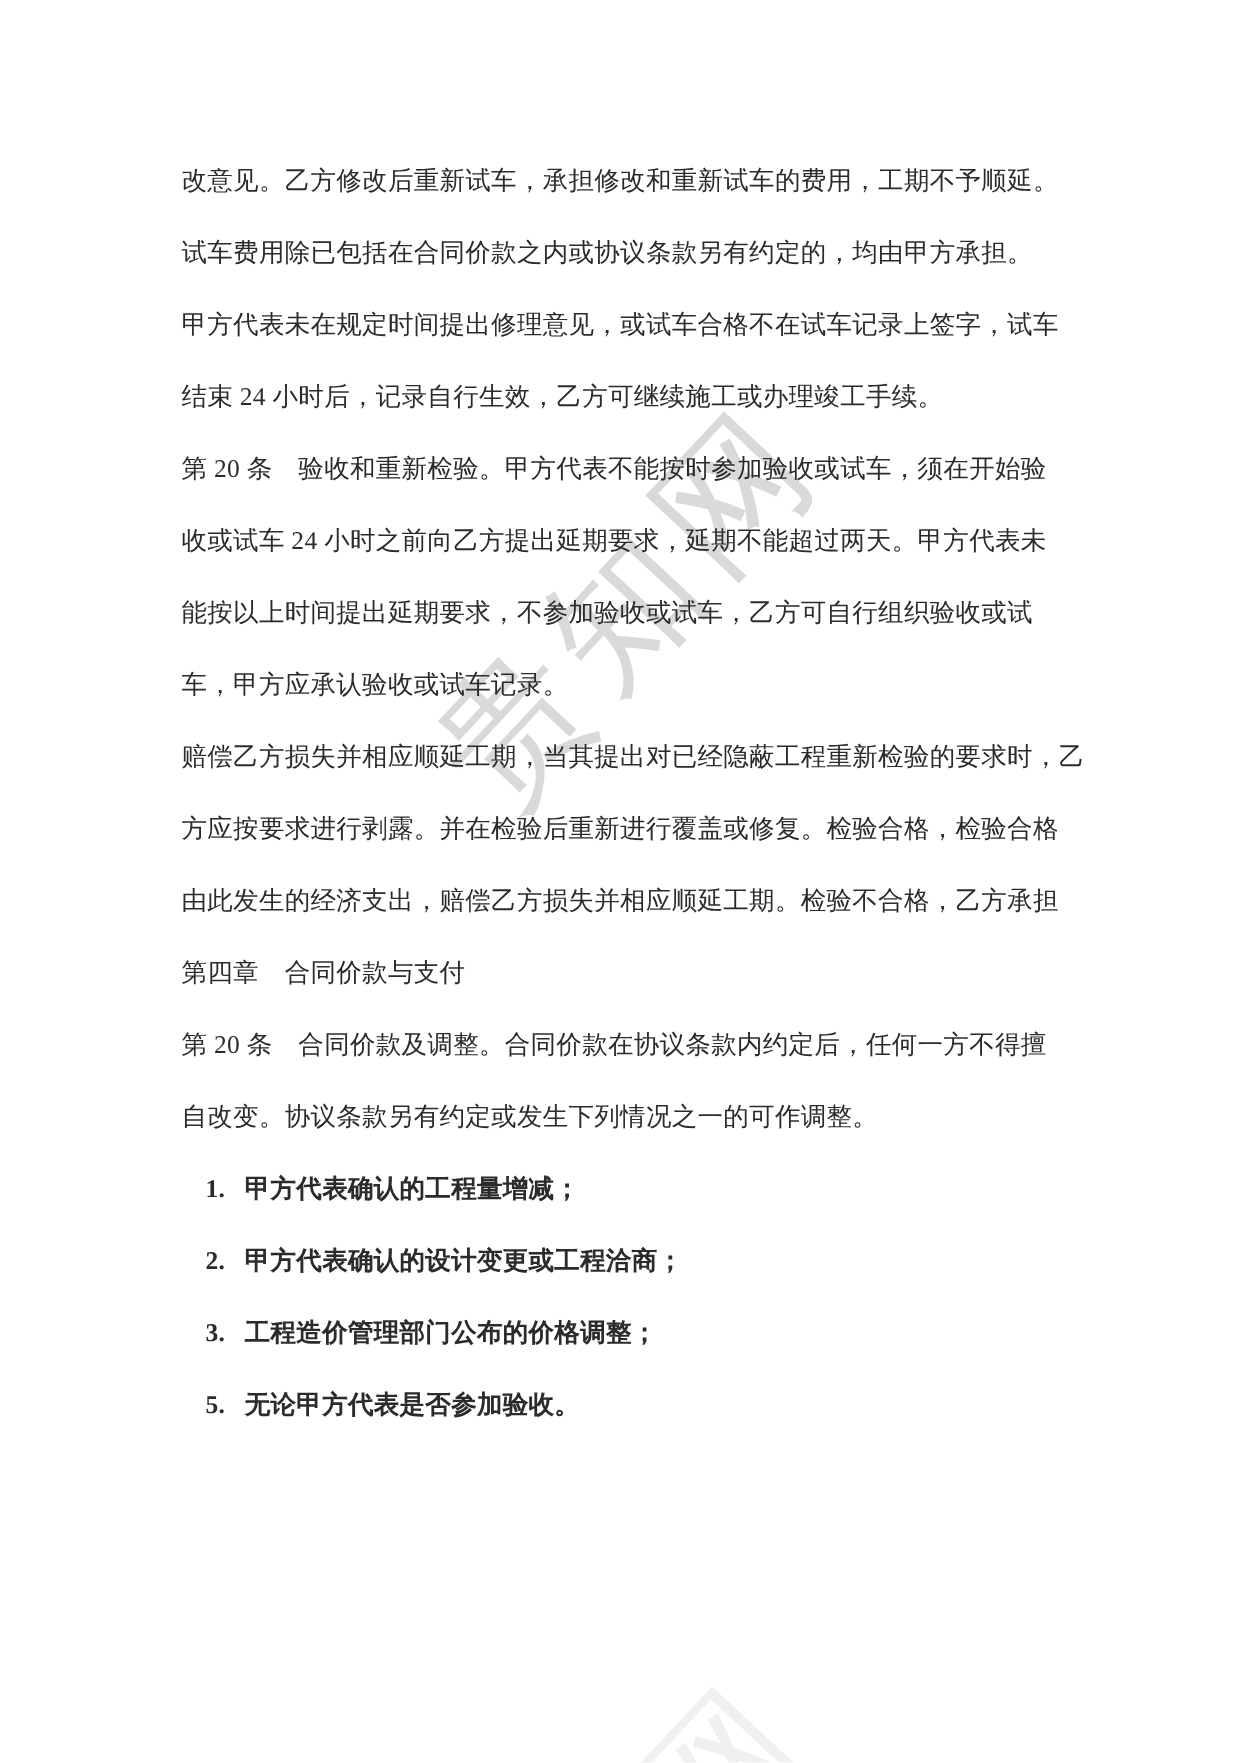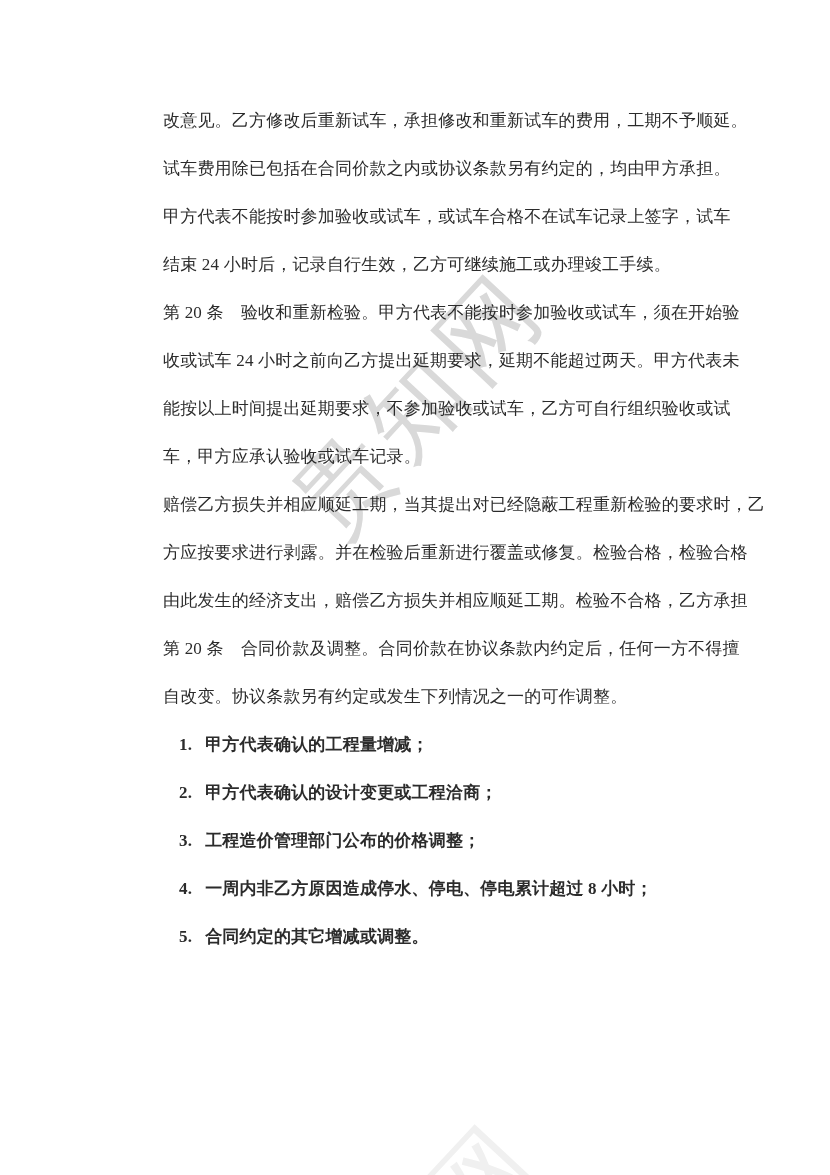--- a/index.html
+++ b/index.html
@@ -43,61 +43,58 @@
     width: 600px;
     z-index: 1;
   }
   .line {
     height: 48px;
     line-height: 48px;
     font-size: 17px;
     letter-spacing: 0.2px;
     color: #2b2b2b;
     white-space: nowrap;
-    margin-left: 42px;
   }
   .line.list { padding-left: 16px; font-weight: bold; }
   .line.list .num {
     display: inline-block;
     margin-right: 13px;
   }
 </style>
 </head>
 <body>
 
 <div class="page">
 
   <div class="watermark wm-mid">贵知网</div>
   <div class="watermark wm-bottom">贵知网</div>
 
   <div class="doc">
     <div class="line">改意见。乙方修改后重新试车，承担修改和重新试车的费用，工期不予顺延。</div>
     <div class="line">试车费用除已包括在合同价款之内或协议条款另有约定的，均由甲方承担。</div>
-    <div class="line">甲方代表不能按时参加验收或试车，或试车合格不在试车记录上签字，试车</div>
+    <div class="line">甲方代表未在规定时间提出修理意见，或试车合格不在试车记录上签字，试车</div>
     <div class="line">结束 24 小时后，记录自行生效，乙方可继续施工或办理竣工手续。</div>
     <div class="line">第 20 条　验收和重新检验。甲方代表不能按时参加验收或试车，须在开始验</div>
     <div class="line">收或试车 24 小时之前向乙方提出延期要求，延期不能超过两天。甲方代表未</div>
     <div class="line">能按以上时间提出延期要求，不参加验收或试车，乙方可自行组织验收或试</div>
     <div class="line">车，甲方应承认验收或试车记录。</div>
     <div class="line">赔偿乙方损失并相应顺延工期，当其提出对已经隐蔽工程重新检验的要求时，乙</div>
     <div class="line">方应按要求进行剥露。并在检验后重新进行覆盖或修复。检验合格，检验合格</div>
     <div class="line">由此发生的经济支出，赔偿乙方损失并相应顺延工期。检验不合格，乙方承担</div>
+    <div class="line">第四章　合同价款与支付</div>
     <div class="line">第 20 条　合同价款及调整。合同价款在协议条款内约定后，任何一方不得擅</div>
     <div class="line">自改变。协议条款另有约定或发生下列情况之一的可作调整。</div>
 
     <div class="line list">
       <span class="num">1.</span><span>甲方代表确认的工程量增减；</span>
     </div>
     <div class="line list">
       <span class="num">2.</span><span>甲方代表确认的设计变更或工程洽商；</span>
     </div>
     <div class="line list">
       <span class="num">3.</span><span>工程造价管理部门公布的价格调整；</span>
     </div>
     <div class="line list">
-      <span class="num">4.</span><span>一周内非乙方原因造成停水、停电、停电累计超过 8 小时；</span>
-    </div>
-    <div class="line list">
-      <span class="num">5.</span><span>合同约定的其它增减或调整。</span>
+      <span class="num">5.</span><span>无论甲方代表是否参加验收。</span>
     </div>
   </div>
 
 </div>
 
 </body></html>

